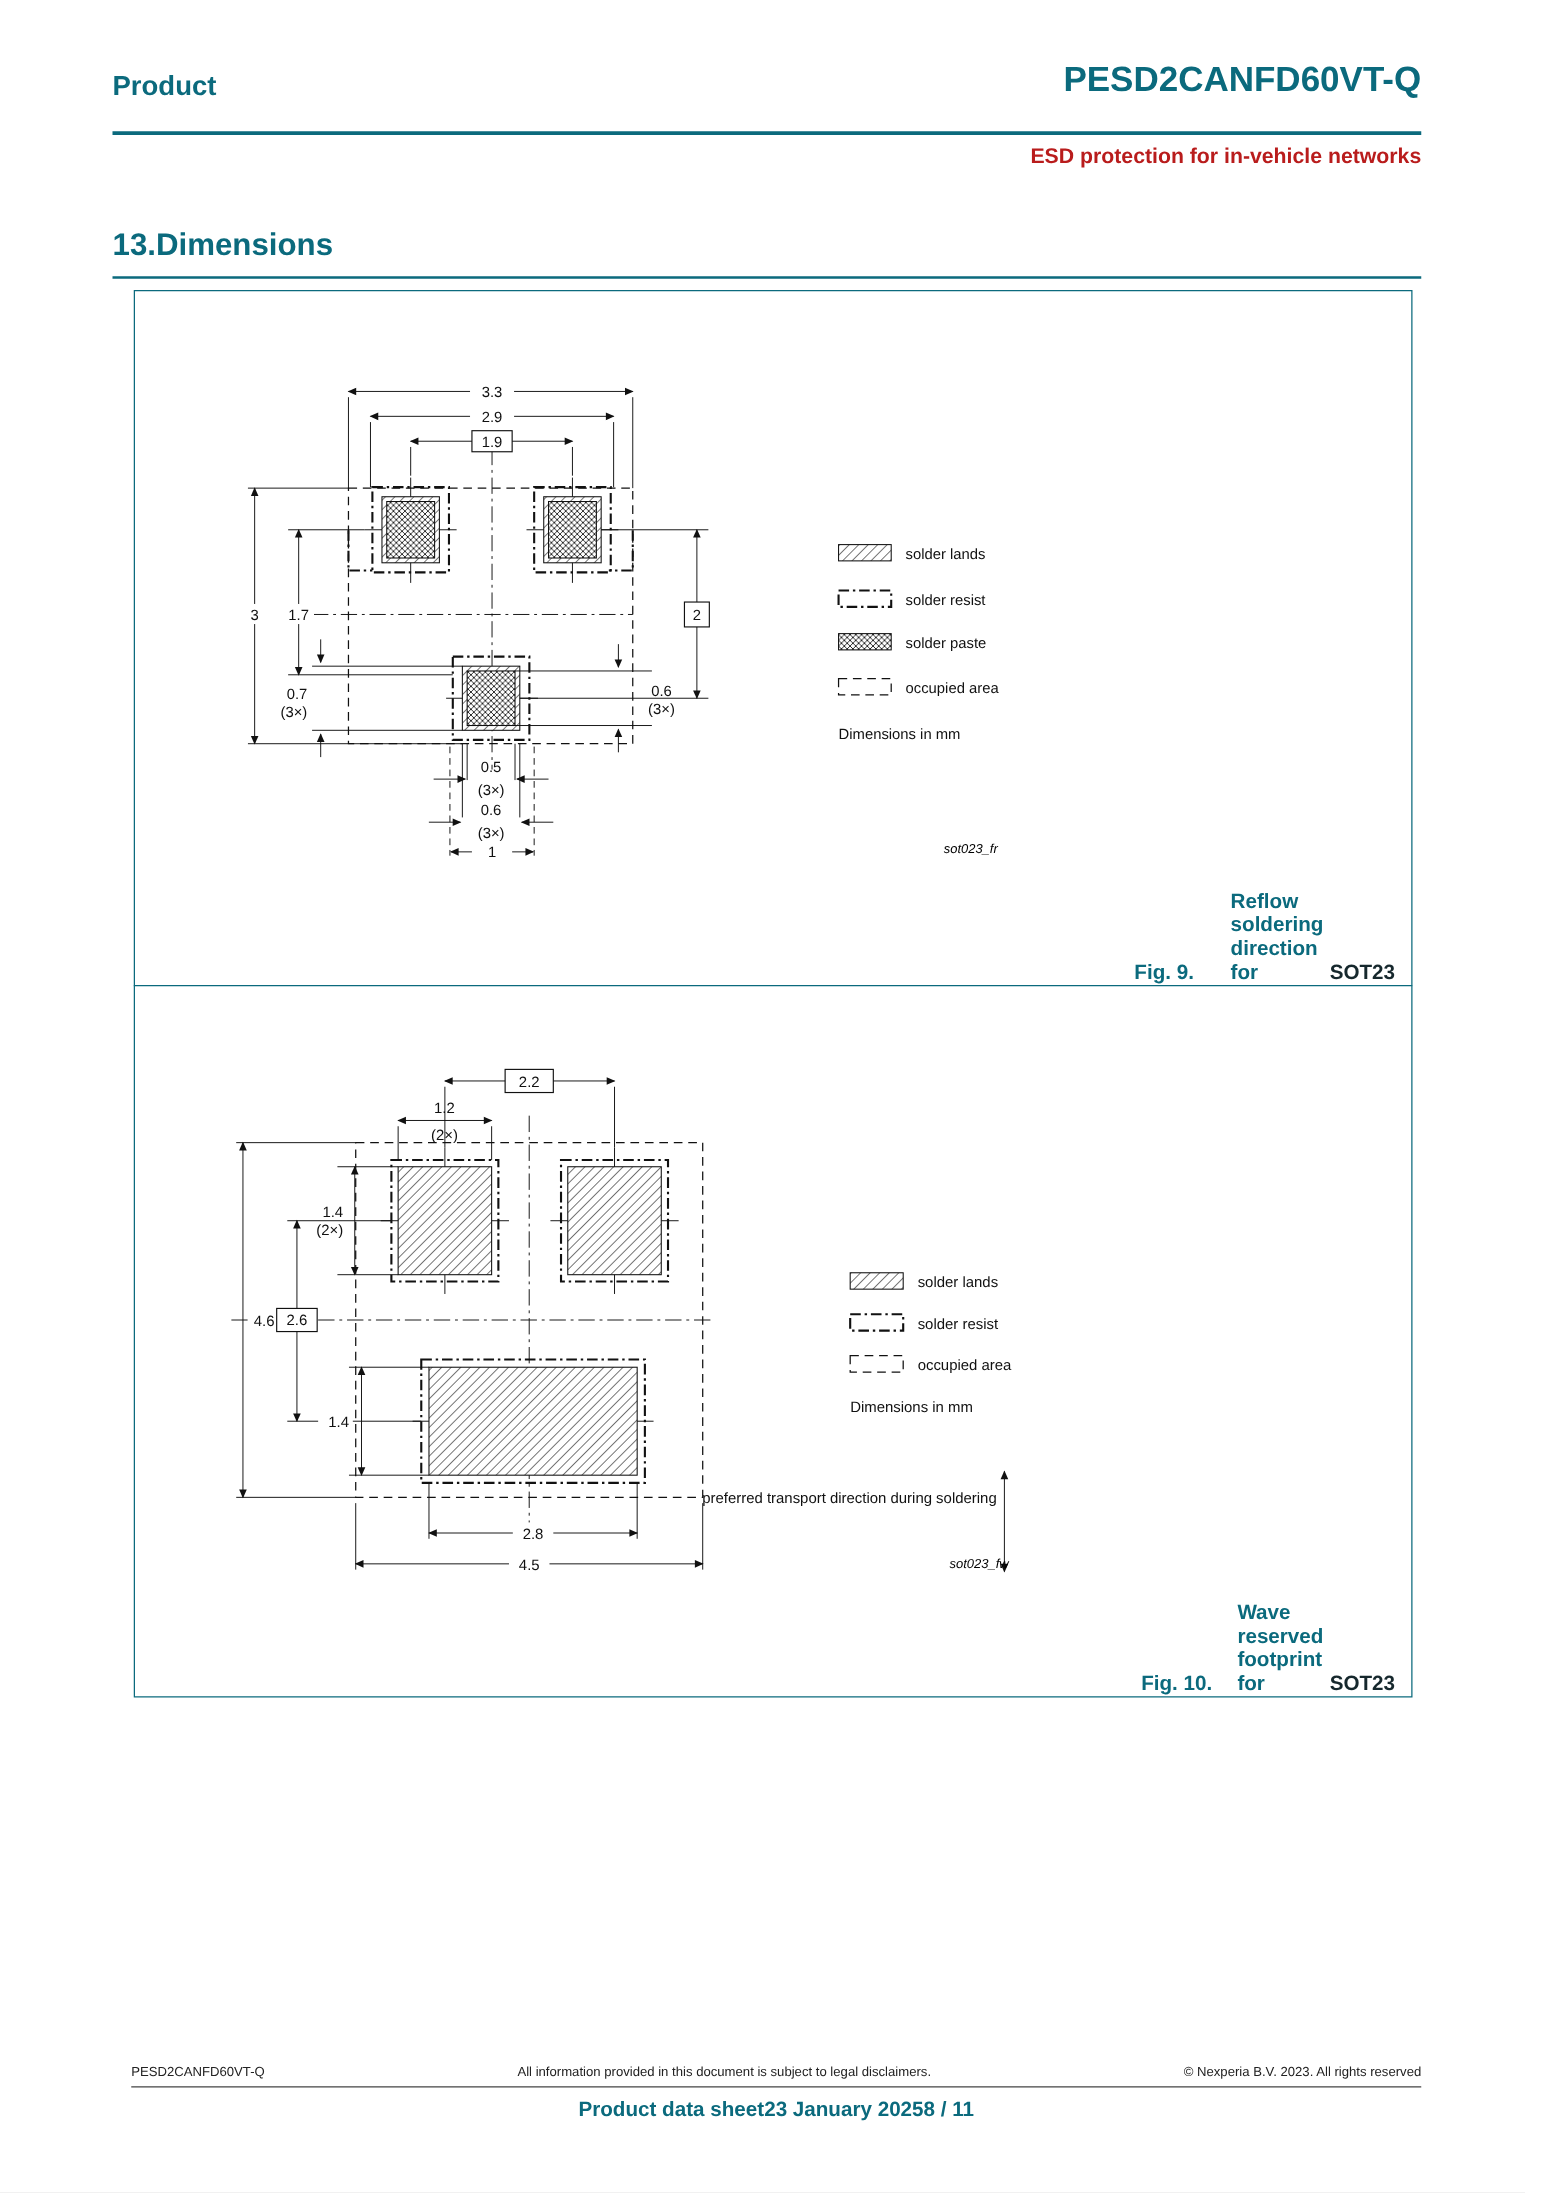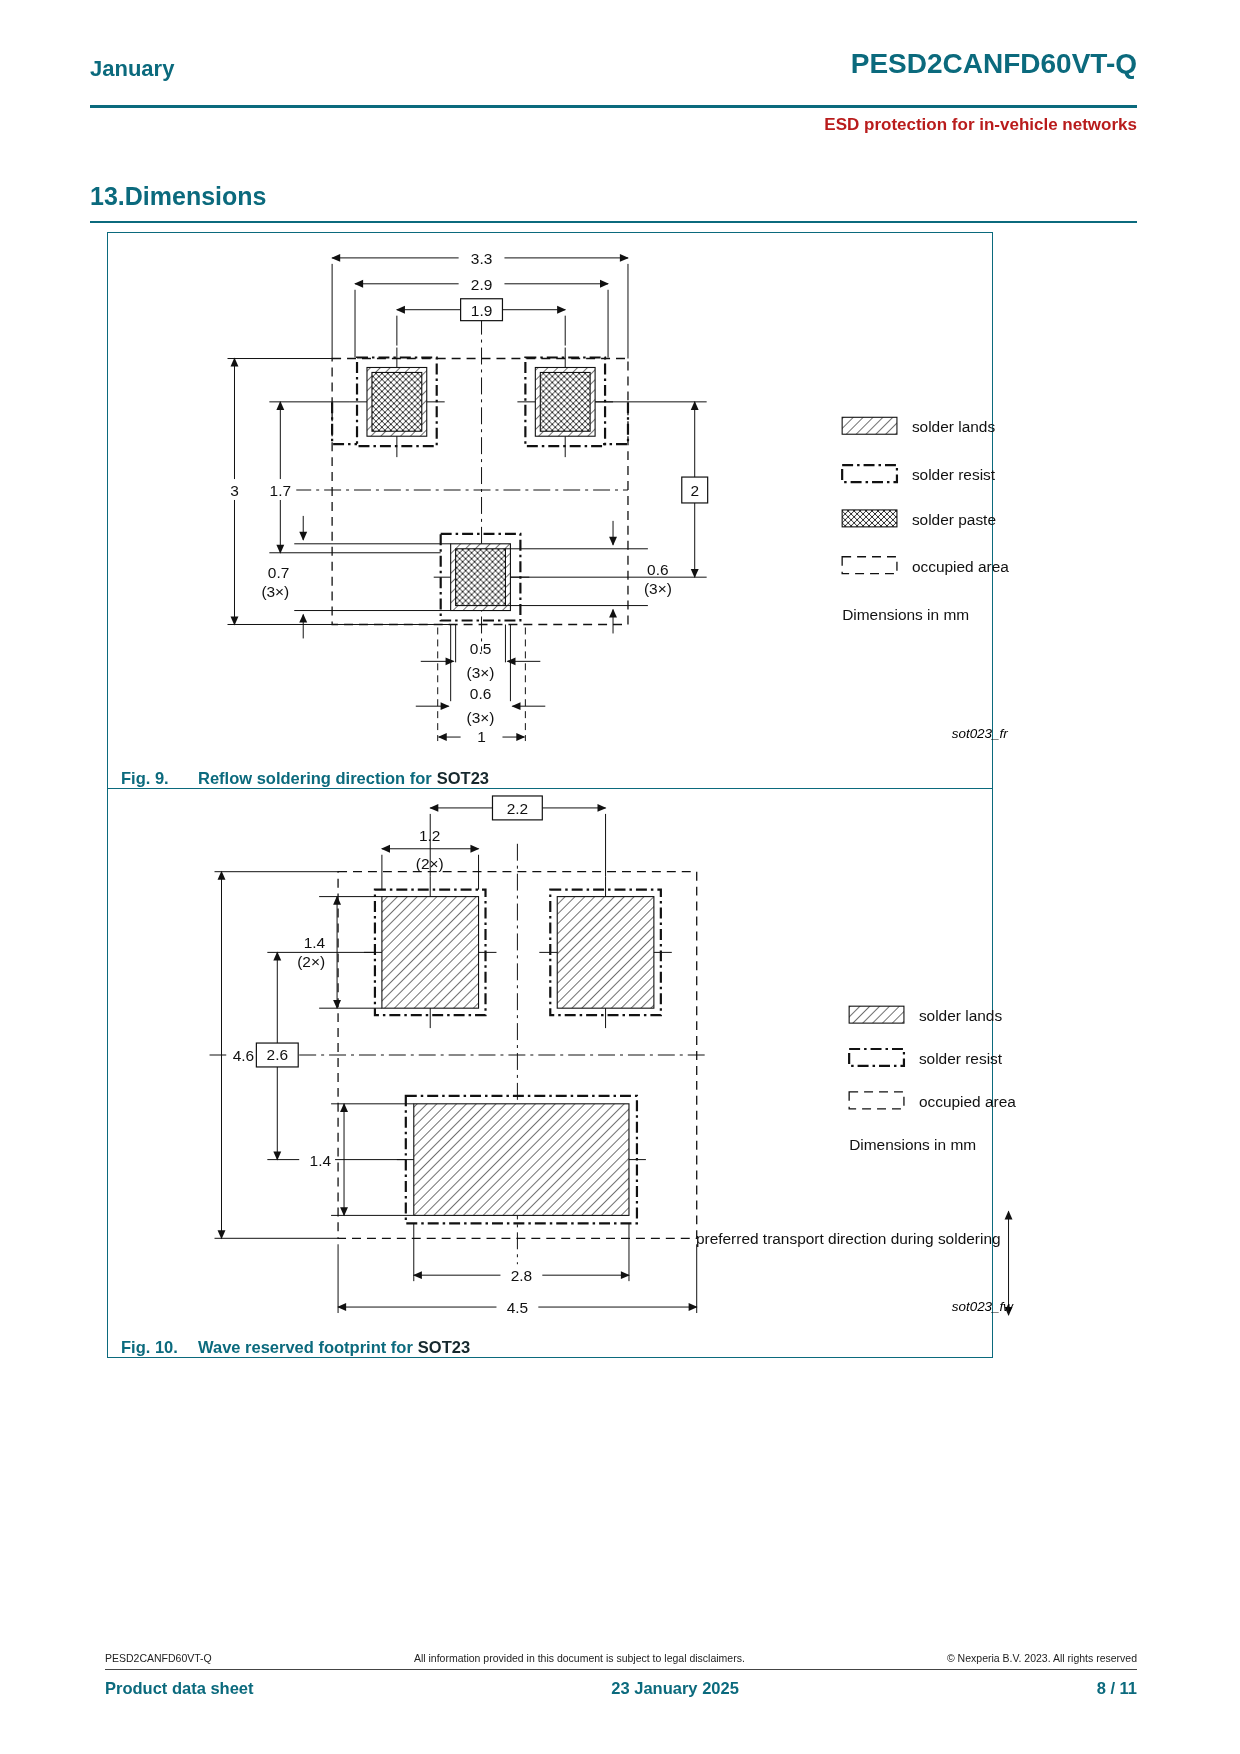--- a/index.html
+++ b/index.html
@@ -5,22 +5,22 @@
   html,body{margin:0;padding:0;background:#e8e8e8;}
   .page{position:relative;width:1240px;height:1754px;background:#ffffff;margin:0 auto;
         font-family:"Liberation Sans","DejaVu Sans",sans-serif;overflow:hidden;}
   .brand{position:absolute;left:90px;top:56px;font-size:22px;font-weight:bold;color:#0b6a7d;}
   .part{position:absolute;right:103px;top:48px;font-size:28px;font-weight:bold;color:#0b6a7d;}
   .hrule{position:absolute;left:90px;right:103px;top:105px;height:3px;background:#0b6a7d;}
   .subtitle{position:absolute;right:103px;top:115px;font-size:17px;font-weight:bold;color:#b91c1c;}
   .sec{position:absolute;left:90px;top:182px;font-size:25px;font-weight:bold;color:#0b6a7d;}
   .sec .num{}
   .srule{position:absolute;left:90px;right:103px;top:221px;height:2px;background:#0b6a7d;}
-  .figbox{position:absolute;left:107px;width:886px;border:1.3px solid #0b6a7d;background:#fff;
-          display:flex;flex-direction:column;box-sizing:border-box;}
+  .figbox{position:absolute;left:107px;width:1023px;border:1.3px solid #0b6a7d;background:#fff;
+          display:flex;box-sizing:border-box;}
   #fig9box{top:232px;height:557px;}
   #fig10box{top:788px;height:570px;}
   .figcap{flex:0 0 36px;display:flex;align-items:flex-end;padding:0 13px;font-size:16.5px;font-weight:bold;color:#0b6a7d;}
   .figcap .flabel{display:inline-block;min-width:77px;}
   .figcap .fpart{color:#16282d;margin-left:5px;}
   svg{display:block;}
   svg text{font-family:"Liberation Sans","DejaVu Sans",sans-serif;}
   .ln{stroke:#111;stroke-width:1;fill:none;}
   .dim{stroke:#111;stroke-width:1;fill:none;marker-start:url(#ar);marker-end:url(#ar);}
   .dimE{stroke:#111;stroke-width:1;fill:none;marker-end:url(#ar);}
@@ -32,29 +32,29 @@
   .cro{fill:url(#cross);stroke:#111;stroke-width:1.1;}
   .wb{fill:#ffffff;}
   .bx{fill:#ffffff;stroke:#111;stroke-width:1.2;}
   text.t{font-size:15.5px;fill:#111;text-anchor:middle;}
   text.te{text-anchor:end;}
   text.ts{text-anchor:start;}
   text.tag{font-style:italic;font-size:13.5px;text-anchor:start;}
   .f1{position:absolute;left:105px;right:103px;top:1652px;display:flex;justify-content:space-between;
       font-size:10.5px;color:#222;}
   .frule{position:absolute;left:105px;right:103px;top:1669px;height:1px;background:#444;}
-  .f2{position:absolute;left:105px;right:103px;top:1679px;display:flex;justify-content:space-between;
+  .f2{position:absolute;left:105px;right:103px;top:1679px;display:flex;justify-content:center;
       font-size:16.5px;font-weight:bold;color:#0b6a7d;}
 </style>
 </head>
 <body>
 
 <div class="page">
 
-  <div class="brand">January</div>
+  <div class="brand">Product</div>
   <div class="part">PESD2CANFD60VT-Q</div>
   <div class="hrule"></div>
   <div class="subtitle">ESD protection for in-vehicle networks</div>
 
   <div class="sec">
     <span class="num">13.</span><span>Dimensions</span>
   </div>
   <div class="srule"></div>
 
   <div class="figbox" id="fig9box">

